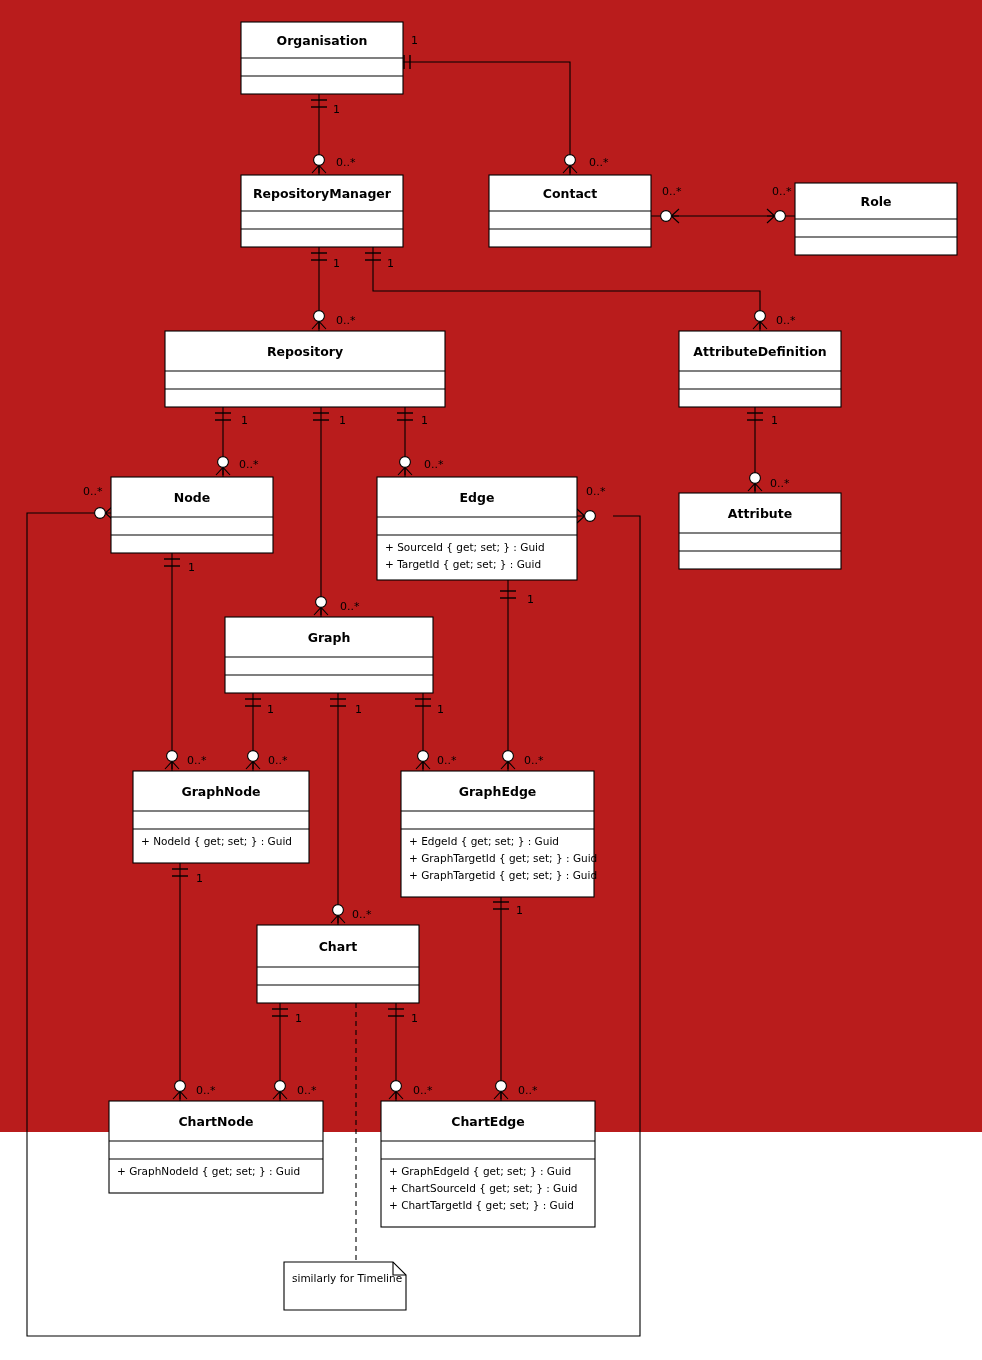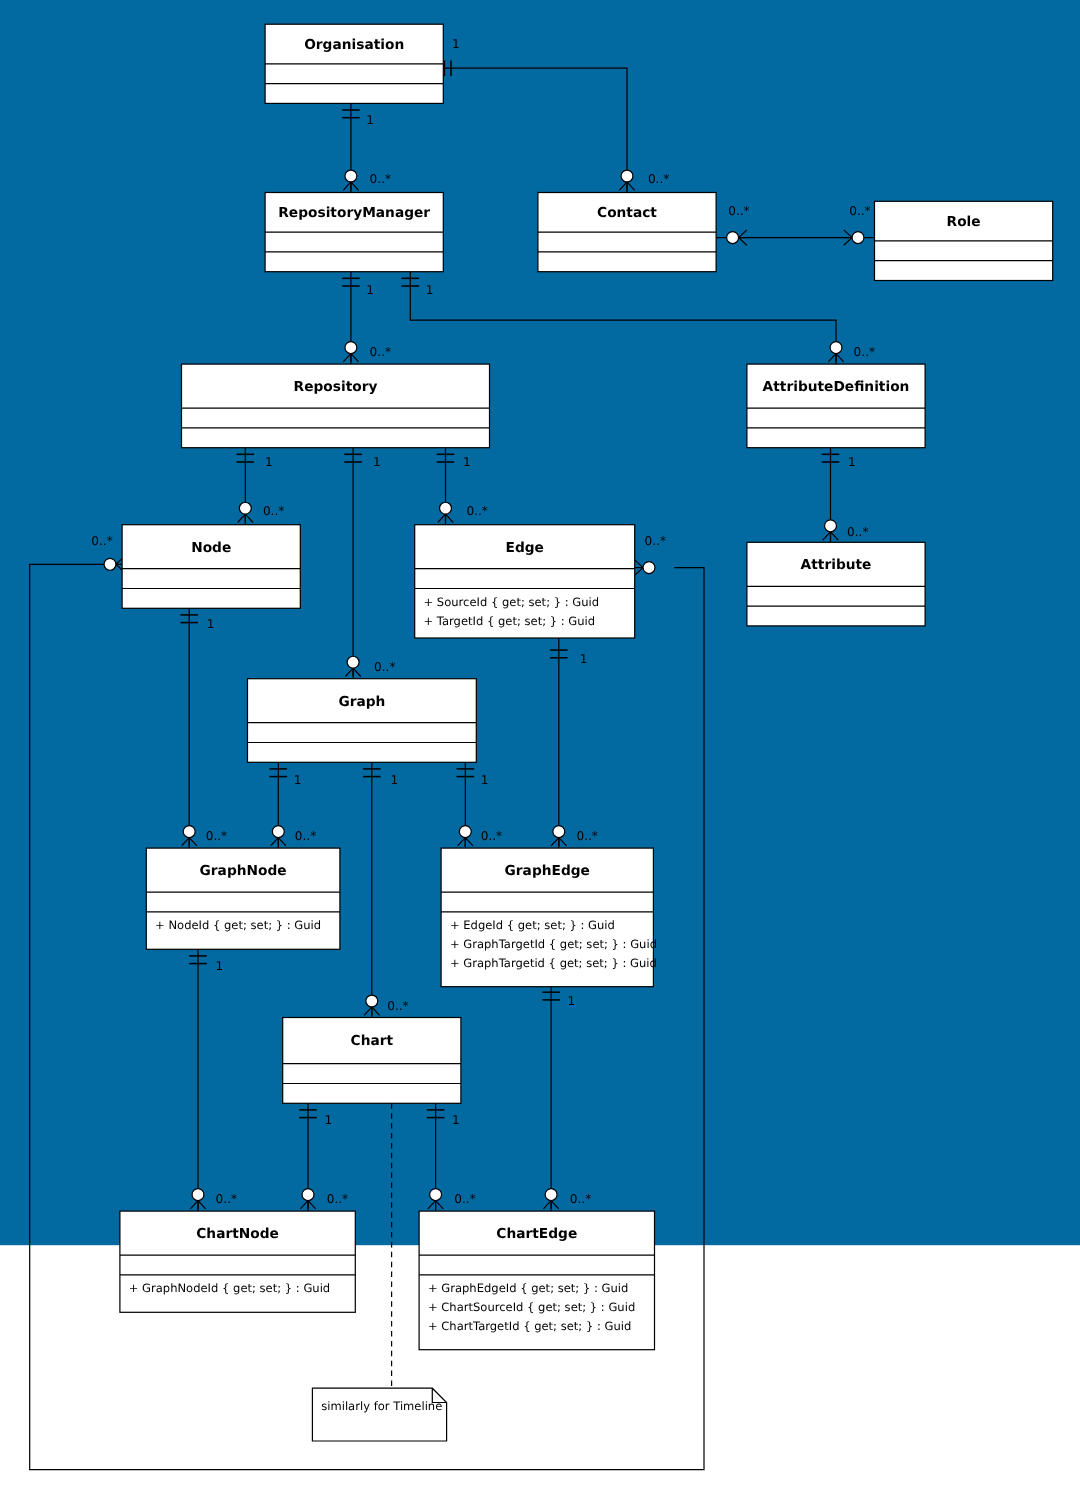--- a/index.html
+++ b/index.html
@@ -11,21 +11,21 @@
   body {
     font-family: "DejaVu Sans", sans-serif;
     width: 982px;
     height: 1360px;
     overflow: hidden;
   }
   #diagram-root {
     position: relative;
     width: 982px;
     height: 1132px;
-    background: #0369a1;
+    background: #b91c1c;
   }
   svg#uml-canvas {
     display: block;
     width: 982px;
     height: 1360px;
   }
   .cls-box rect.cls-frame {
     fill: #ffffff;
     stroke: #000000;
     stroke-width: 1.1;

